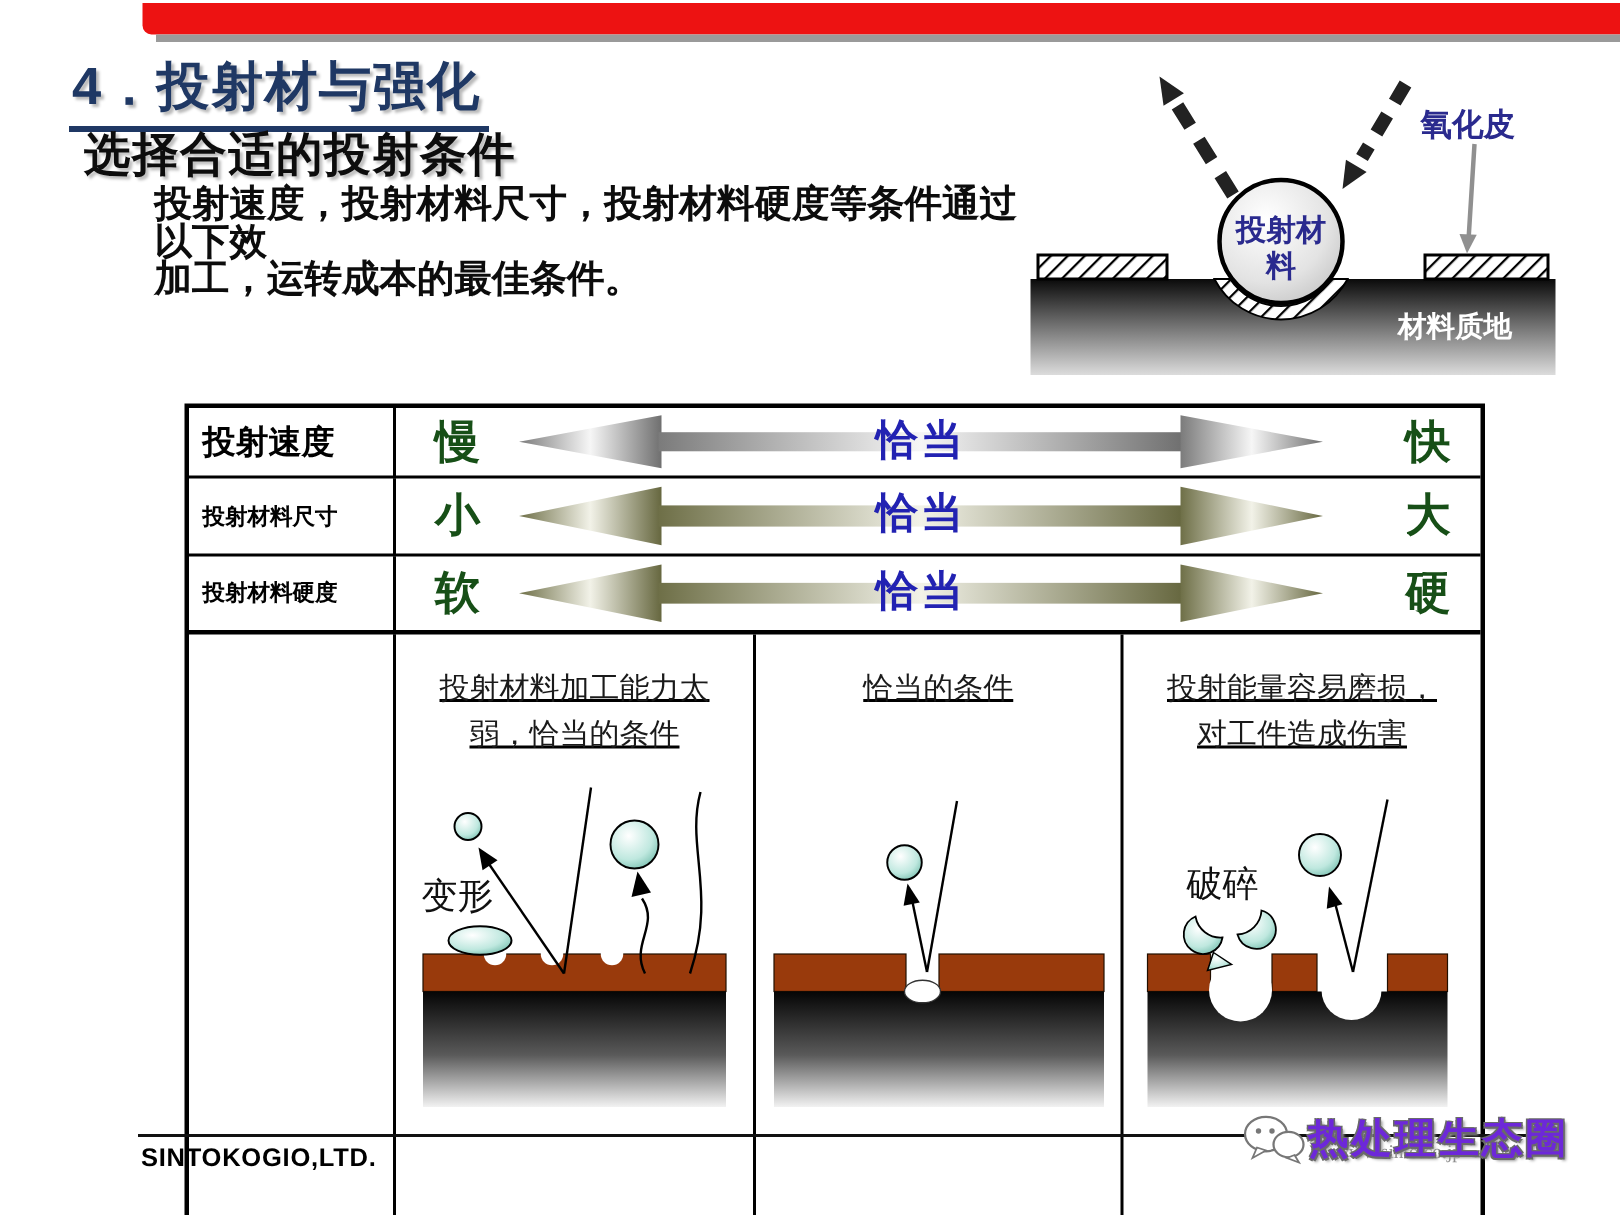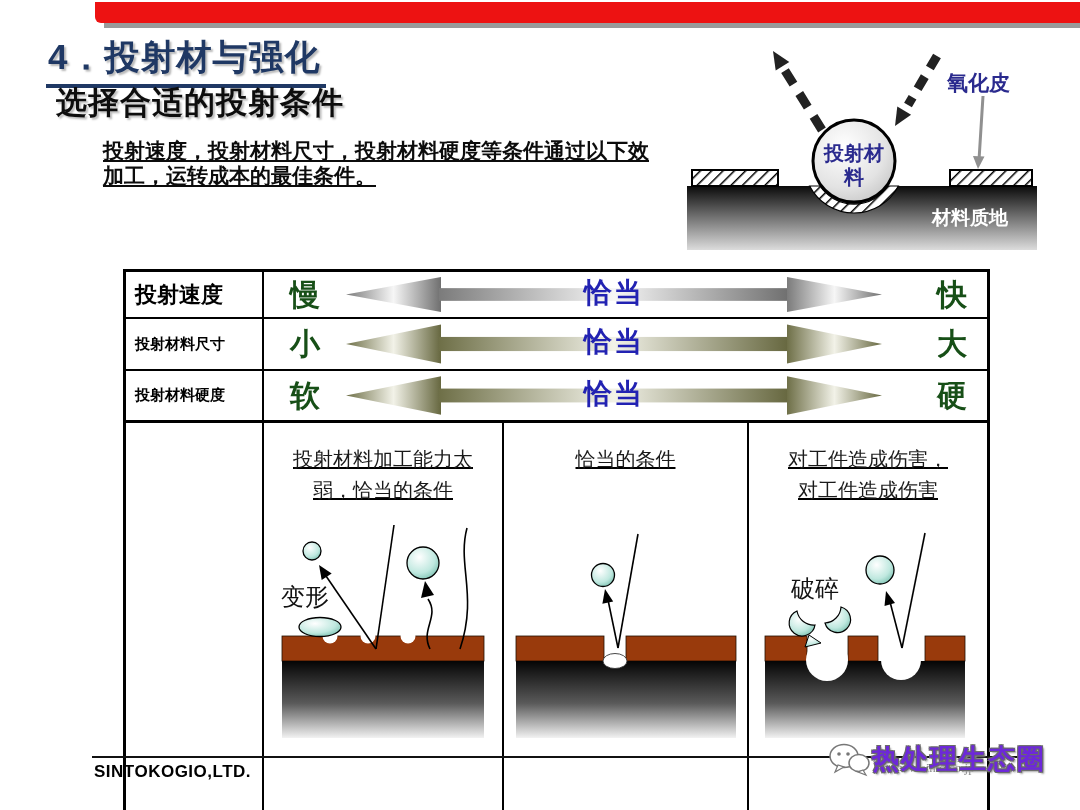--- a/index.html
+++ b/index.html
@@ -9,22 +9,22 @@
   .banner-red{position:absolute;left:95px;top:2px;width:985px;height:21px;background:#ED1212;
               border-bottom-left-radius:6px;}
   .banner-shadow{position:absolute;left:104px;top:23px;width:976px;height:5px;background:#9a9a9a;}
   
   .title{position:absolute;left:46px;top:34px;font-size:35px;font-weight:bold;color:#1F3864;
          border-bottom:4px solid #1F3864;padding:0 6px 3px 2px;letter-spacing:1px;
          text-shadow:2px 2px 2px #b9b9b9;white-space:nowrap;}
   .subtitle{position:absolute;left:56px;top:82px;font-size:31px;font-weight:bold;color:#0d0d0d;
             letter-spacing:1px;text-shadow:2px 2px 2px #bdbdbd;white-space:nowrap;}
   
-  .intro{position:absolute;left:103px;top:138px;width:575px;font-size:21px;font-weight:600;
-         color:#0c0c0c;line-height:25px;text-decoration:underline;}
+  .intro{position:absolute;left:103px;top:124px;width:575px;font-size:25px;font-weight:600;
+         color:#0c0c0c;line-height:25px;}
   
   .diagram{position:absolute;left:685px;top:38px;width:355px;height:214px;}
   
   .cond-table{position:absolute;left:123px;top:269px;width:867px;height:547px;border:3px solid #000;
               box-sizing:border-box;display:grid;grid-template-columns:138px 240px 245px 1fr;
               grid-template-rows:47px 52px 52px 1fr;}
   .cell{box-sizing:border-box;}
   .lbl-cell{border-right:2px solid #000;display:flex;align-items:center;padding-left:9px;}
   .lbl-1{font-size:22px;font-weight:bold;color:#000;}
   .lbl-s{font-size:15px;font-weight:bold;color:#000;}
@@ -235,21 +235,21 @@
         <ellipse cx="111" cy="158" rx="12" ry="7.5" fill="#ffffff" stroke="#333" stroke-width="0.9"></ellipse>
         <line x1="134" y1="31" x2="114" y2="145" stroke="#000" stroke-width="1.6"></line>
         <line x1="114" y1="145" x2="103" y2="92" stroke="#000" stroke-width="1.6"></line>
         <polygon points="101,86 109.2,98.6 98.4,100.8" fill="#000"></polygon>
         <circle cx="99" cy="72" r="11.5" fill="url(#tealP2)" stroke="#000" stroke-width="1.3"></circle>
       </svg>
     </div>
 
     <div class="cell panel">
       <div class="caption">
-        <div>对工件造成伤害，</div>
+        <div>投射能量容易磨损，</div>
         <div>对工件造成伤害</div>
       </div>
       <span class="annot" style="left:42px;top:150px;">破碎</span>
       <svg class="illus" viewBox="0 0 234 237" width="234" height="237">
         <defs>
           <linearGradient id="darkP3" x1="0" y1="0" x2="0" y2="1">
             <stop offset="0" stop-color="#050505"></stop>
               <stop offset="0.55" stop-color="#5a5a5a"></stop>
             <stop offset="1" stop-color="#f2f2f2"></stop>
             </linearGradient>

